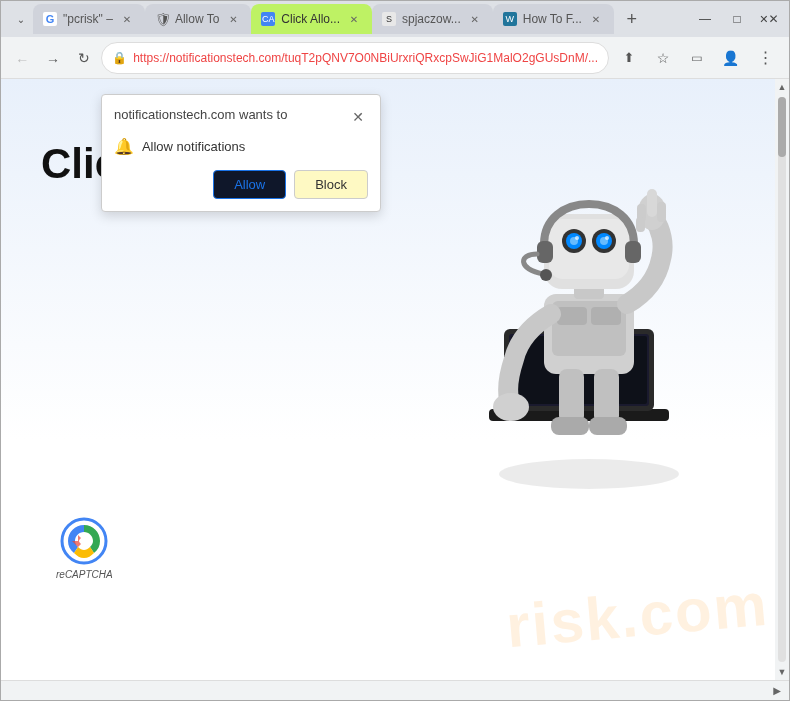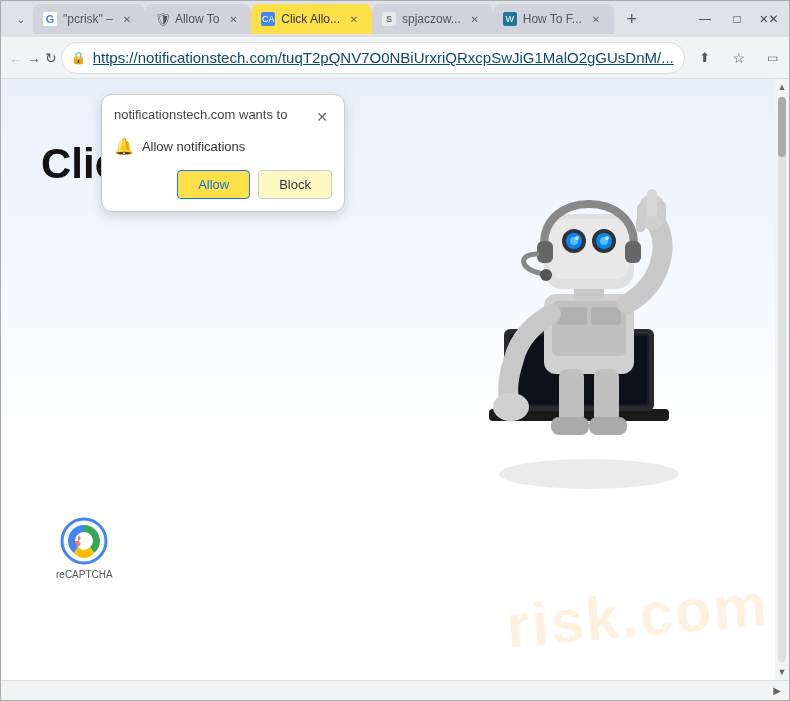--- a/index.html
+++ b/index.html
@@ -4,65 +4,65 @@
   <style>
     * { margin: 0; padding: 0; box-sizing: border-box; }
     body { width: 790px; height: 701px; overflow: hidden; font-family: 'Segoe UI', Arial, sans-serif; background: #fff; }
 
     
     .browser-window { width: 790px; height: 701px; display: flex; flex-direction: column; border: 1px solid #aaa; }
 
     
     .title-bar { height: 36px; background: #dee1e6; display: flex; align-items: center; padding: 0 8px; gap: 0; }
     .tab { display: flex; align-items: center; height: 30px; padding: 0 10px; border-radius: 8px 8px 0 0; font-size: 12px; color: #333; gap: 6px; min-width: 100px; max-width: 160px; position: relative; }
-    .tab.active { background: #fde047; }
+    .tab.active { background: #bef264; }
     .tab.inactive { background: #d0d3db; color: #555; }
     .tab-favicon { width: 14px; height: 14px; flex-shrink: 0; }
     .tab-label { flex: 1; white-space: nowrap; overflow: hidden; text-overflow: ellipsis; font-size: 12px; }
     .tab-close { width: 16px; height: 16px; border-radius: 50%; display: flex; align-items: center; justify-content: center; font-size: 10px; cursor: pointer; color: #666; flex-shrink: 0; }
     .new-tab-btn { width: 28px; height: 28px; display: flex; align-items: center; justify-content: center; border-radius: 50%; font-size: 18px; color: #555; cursor: pointer; margin-left: 4px; }
     .title-bar-controls { margin-left: auto; display: flex; gap: 8px; align-items: center; }
     .ctrl-btn { width: 24px; height: 24px; display: flex; align-items: center; justify-content: center; border-radius: 4px; cursor: pointer; color: #444; font-size: 12px; }
     .close-btn { background: transparent; }
     .close-btn::before { content: '✕'; font-size: 11px; }
     .chevron-btn { font-size: 10px; color: #555; }
 
     
     .nav-bar { height: 42px; background: #f1f3f4; display: flex; align-items: center; padding: 0 8px; gap: 4px; border-bottom: 1px solid #ddd; }
     .nav-btn { width: 32px; height: 32px; border-radius: 50%; display: flex; align-items: center; justify-content: center; cursor: pointer; color: #555; font-size: 14px; }
     .nav-btn.disabled { color: #bbb; cursor: default; }
     .address-bar { flex: 1; height: 32px; background: #fff; border: 1px solid #ddd; border-radius: 16px; display: flex; align-items: center; padding: 0 10px; gap: 6px; font-size: 13px; color: #333; }
     .lock-icon { color: #1a73e8; font-size: 12px; }
-    .address-text { flex: 1; white-space: nowrap; overflow: hidden; text-overflow: ellipsis; font-size: 15px; color: #0c4a6e; text-decoration: underline; }
+    .address-text { flex: 1; white-space: nowrap; overflow: hidden; text-overflow: ellipsis; font-size: 12px; color: #ef4444; }
     .nav-actions { display: flex; gap: 2px; }
     .nav-action-btn { width: 32px; height: 32px; border-radius: 50%; display: flex; align-items: center; justify-content: center; cursor: pointer; color: #555; font-size: 14px; }
 
     
     .page-content { flex: 1; position: relative; background: linear-gradient(180deg, #e8f0fb 0%, #ffffff 60%); overflow: hidden; }
 
     
-    .notification-popup { position: absolute; top: 15px; left: 100px; width: 244px; background: #fff; border: 1px solid #ccc; border-radius: 11px; box-shadow: 0 4px 12px rgba(0,0,0,0.15); z-index: 100; padding: 12px; }
+    .notification-popup { position: absolute; top: 15px; left: 100px; width: 280px; background: #fff; border: 1px solid #ccc; border-radius: 4px; box-shadow: 0 4px 12px rgba(0,0,0,0.15); z-index: 100; padding: 12px; }
     .popup-header { display: flex; justify-content: space-between; align-items: flex-start; margin-bottom: 10px; }
     .popup-title { font-size: 13px; color: #444; }
     .popup-close { width: 20px; height: 20px; display: flex; align-items: center; justify-content: center; cursor: pointer; color: #666; font-size: 14px; border-radius: 50%; }
     .popup-item { display: flex; align-items: center; gap: 8px; margin-bottom: 14px; }
     .bell-icon { font-size: 16px; color: #555; }
     .popup-item-text { font-size: 13px; color: #333; }
     .popup-buttons { display: flex; justify-content: flex-end; gap: 8px; }
     .popup-btn { padding: 6px 20px; border-radius: 4px; font-size: 13px; cursor: pointer; border: 1px solid #ccc; background: #fef9c3; color: #333; }
-    .popup-btn.allow { border-color: #1a73e8; color: #1a73e8; background: #fde047; }
+    .popup-btn.allow { border-color: #1a73e8; color: #1a73e8; background: #0f172a; }
 
     
     .page-text { position: absolute; left: 40px; top: 60px; }
     .page-heading { font-size: 42px; font-weight: 700; color: #111; line-height: 1.2; max-width: 300px; }
 
     
     .recaptcha { position: absolute; left: 55px; bottom: 100px; display: flex; flex-direction: column; align-items: center; gap: 4px; }
     .recaptcha-icon { width: 48px; height: 48px; }
-    .recaptcha-label { font-size: 10px; color: #555; }
+    .recaptcha-label { font-size: 10px; color: #555; font-style: italic; }
 
     
     .watermark { position: absolute; bottom: 30px; right: 20px; font-size: 60px; font-weight: 900; color: rgba(255,140,0,0.12); transform: rotate(-5deg); letter-spacing: 2px; user-select: none; white-space: nowrap; }
 
     
     .robot-area { position: absolute; right: 20px; top: 0; width: 380px; height: 420px; }
 
     
     .scrollbar { position: absolute; right: 0; top: 0; bottom: 0; width: 14px; background: #f1f3f4; display: flex; flex-direction: column; align-items: center; }
     .scroll-up, .scroll-down { width: 14px; height: 16px; display: flex; align-items: center; justify-content: center; font-size: 9px; color: #666; cursor: pointer; }

